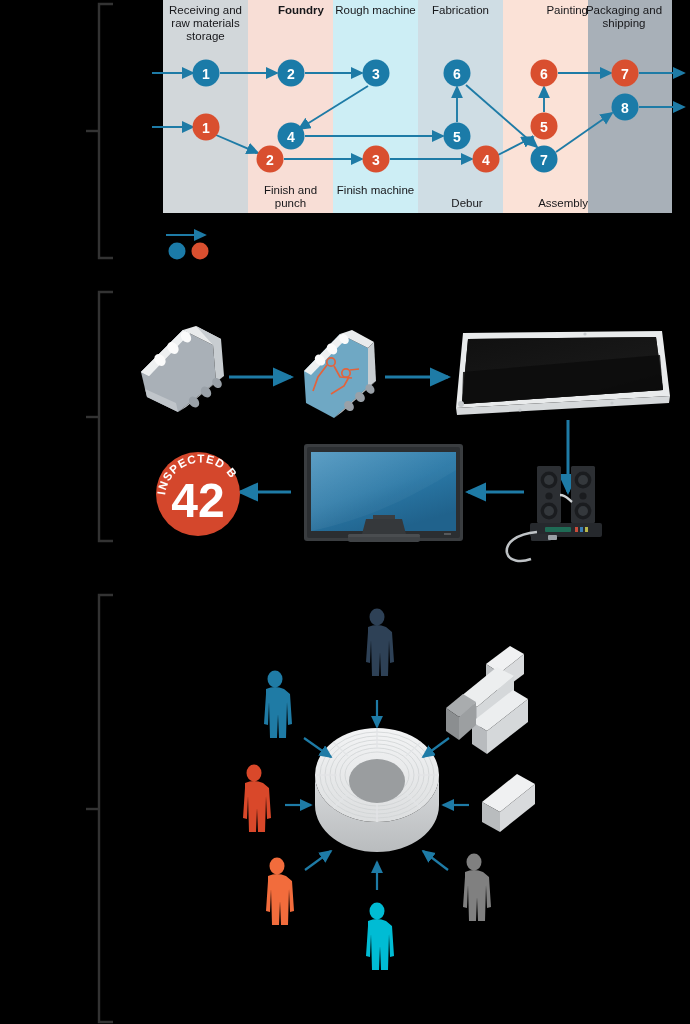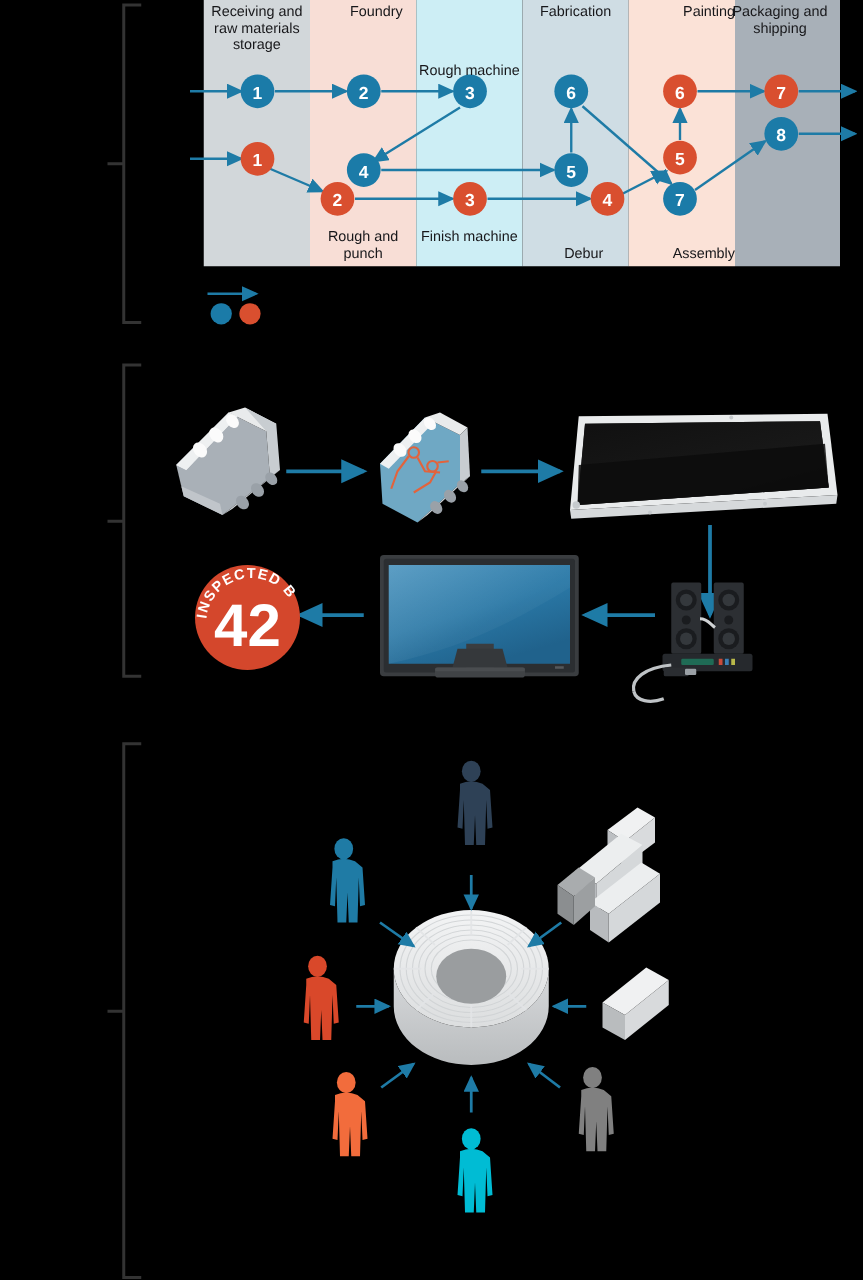--- a/index.html
+++ b/index.html
@@ -368,27 +368,27 @@
       <path d="M305,870 L331,851" marker-end="url(#arrS)"></path>
       <path d="M377,890 L377,862" marker-end="url(#arrS)"></path>
       <path d="M448,870 L423,851" marker-end="url(#arrS)"></path>
       <path d="M449,738 L423,757" marker-end="url(#arrS)"></path>
       <path d="M469,805 L443,805" marker-end="url(#arrS)"></path>
     </g>
   </svg>
 
   <div>
     <div class="col-label" style="position:absolute;left:163px;top:4px;width:85px;text-align:center;">Receiving and raw materials storage</div>
-    <div class="col-label" style="position:absolute;left:248px;top:4px;width:106px;">Foundry</div>
-    <div class="col-label" style="position:absolute;left:333px;top:4px;width:85px;margin-top:47px;">Rough machine</div>
+    <div class="col-label" style="position:absolute;left:248px;top:4px;width:106px;font-weight:bold;">Foundry</div>
+    <div class="col-label" style="position:absolute;left:333px;top:4px;width:85px;">Rough machine</div>
     <div class="col-label" style="position:absolute;left:418px;top:4px;width:85px;">Fabrication</div>
     <div class="col-label" style="position:absolute;left:503px;top:4px;width:85px;text-align:right;">Painting</div>
     <div class="col-label" style="position:absolute;left:582px;top:4px;width:84px;">Packaging and shipping</div>
   </div>
 
   <div>
-    <div class="col-label" style="position:absolute;left:248px;top:184px;width:85px;">Rough and punch</div>
+    <div class="col-label" style="position:absolute;left:248px;top:184px;width:85px;">Finish and punch</div>
     <div class="col-label" style="position:absolute;left:333px;top:184px;width:85px;">Finish machine</div>
     <div class="col-label" style="position:absolute;left:418px;top:197px;width:98px;">Debur</div>
     <div class="col-label" style="position:absolute;left:503px;top:197px;width:85px;text-align:right;">Assembly</div>
   </div>
 
 </div>
 
 </body></html>

